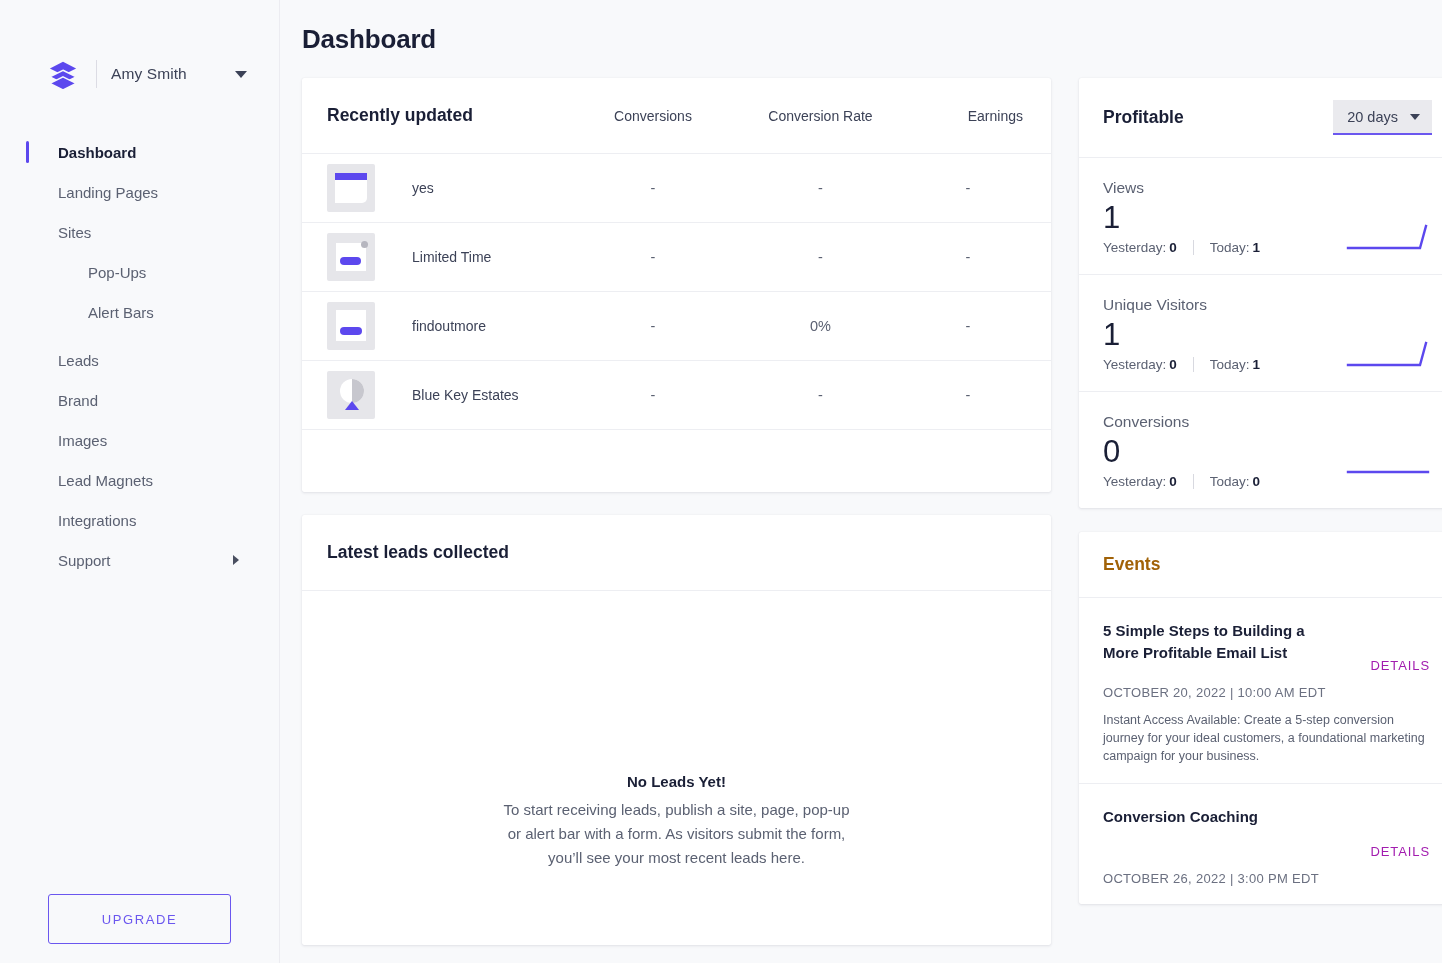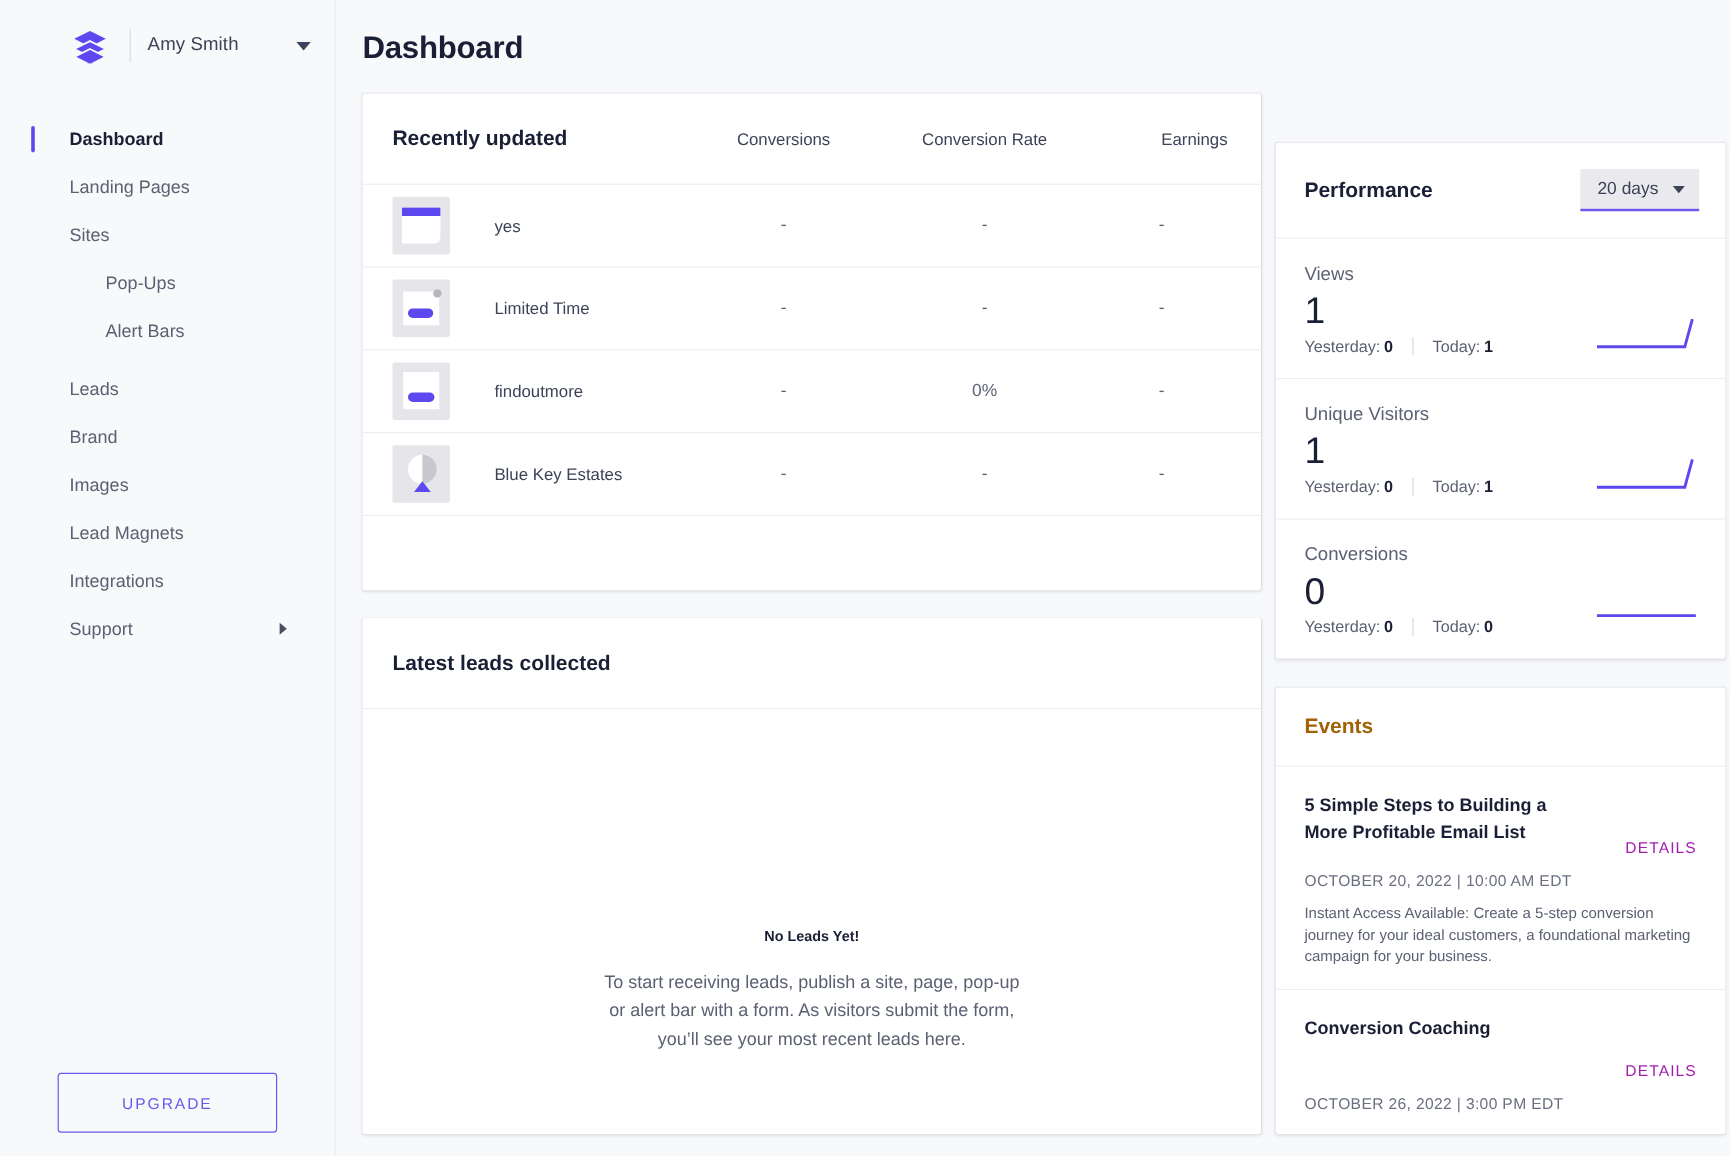--- a/index.html
+++ b/index.html
@@ -18,21 +18,21 @@
   
   .sidebar {
     width: 280px; height: 963px;
     background: #f8f9fb;
     border-right: 1px solid #ececf1;
     position: relative;
     flex: 0 0 280px;
   }
   .brand-row {
     display: flex; align-items: center;
-    height: 76px; padding-left: 60px;
+    height: 76px; padding-left: 48px; margin-top: 36px;
   }
   .logo-mark { width: 30px; height: 30px; display:block; }
   .brand-divider {
     width: 1px; height: 28px; background: #dcdce4;
     margin: 0 14px 0 18px;
   }
   .brand-name {
     font-size: 15.5px; color: #3c4257; font-weight: 400;
     letter-spacing: .1px;
   }
@@ -101,23 +101,23 @@
     overflow: hidden;
   }
   .page-title {
     font-size: 26px; font-weight: 700; color: #1a1f36;
     padding: 24px 0 0 22px;
     letter-spacing: -.2px;
   }
 
   .content {
     display: flex;
-    align-items: flex-end;
+    align-items: flex-start;
     padding: 23px 0 0 22px;
-    gap: 12px;
+    gap: 28px;
   }
 
   .col-left { width: 749px; flex: 0 0 749px; }
   .col-right { width: 375px; flex: 0 0 375px; }
 
   .card {
     background: #ffffff;
     border-radius: 2px;
     box-shadow: 0 1px 3px rgba(27,31,54,.10), 0 0 1px rgba(27,31,54,.10);
   }
@@ -215,21 +215,21 @@
     height: 76px; display: flex; align-items: center;
     padding-left: 25px;
     border-bottom: 1px solid #edeef2;
   }
   .leads-title { font-size: 17.5px; font-weight: 700; color: #1a1f36; }
   .leads-empty {
     position: absolute; left: 0; right: 0; top: 258px;
     text-align: center;
   }
   .empty-title {
-    font-size: 12px; font-weight: 700; color: #1a1f36; margin-bottom: 20px;
+    font-size: 15px; font-weight: 700; color: #1a1f36; margin-bottom: 8px;
   }
   .empty-body {
     font-size: 15px; color: #5b6172; line-height: 24px;
     width: 360px; margin: 0 auto;
   }
 
   
   .perf-head {
     display: flex; align-items: center; justify-content: space-between;
     height: 80px; padding: 0 22px 0 24px;
@@ -447,21 +447,21 @@
             <div class="empty-title">No Leads Yet!</div>
             <div class="empty-body">To start receiving leads, publish a site, page, pop-up or alert bar with a form. As visitors submit the form, you’ll see your most recent leads here.</div>
           </div>
         </section>
       </div>
 
       <div class="col-right">
 
         <section class="card">
           <div class="perf-head">
-            <div class="perf-title">Performance</div>
+            <div class="perf-title">Profitable</div>
             <div class="range-select">
               <span>20 days</span>
               <span class="range-caret"></span>
             </div>
           </div>
 
           <div class="metric">
             <div class="metric-label">Views</div>
             <div class="metric-value">1</div>
             <div class="metric-foot">

